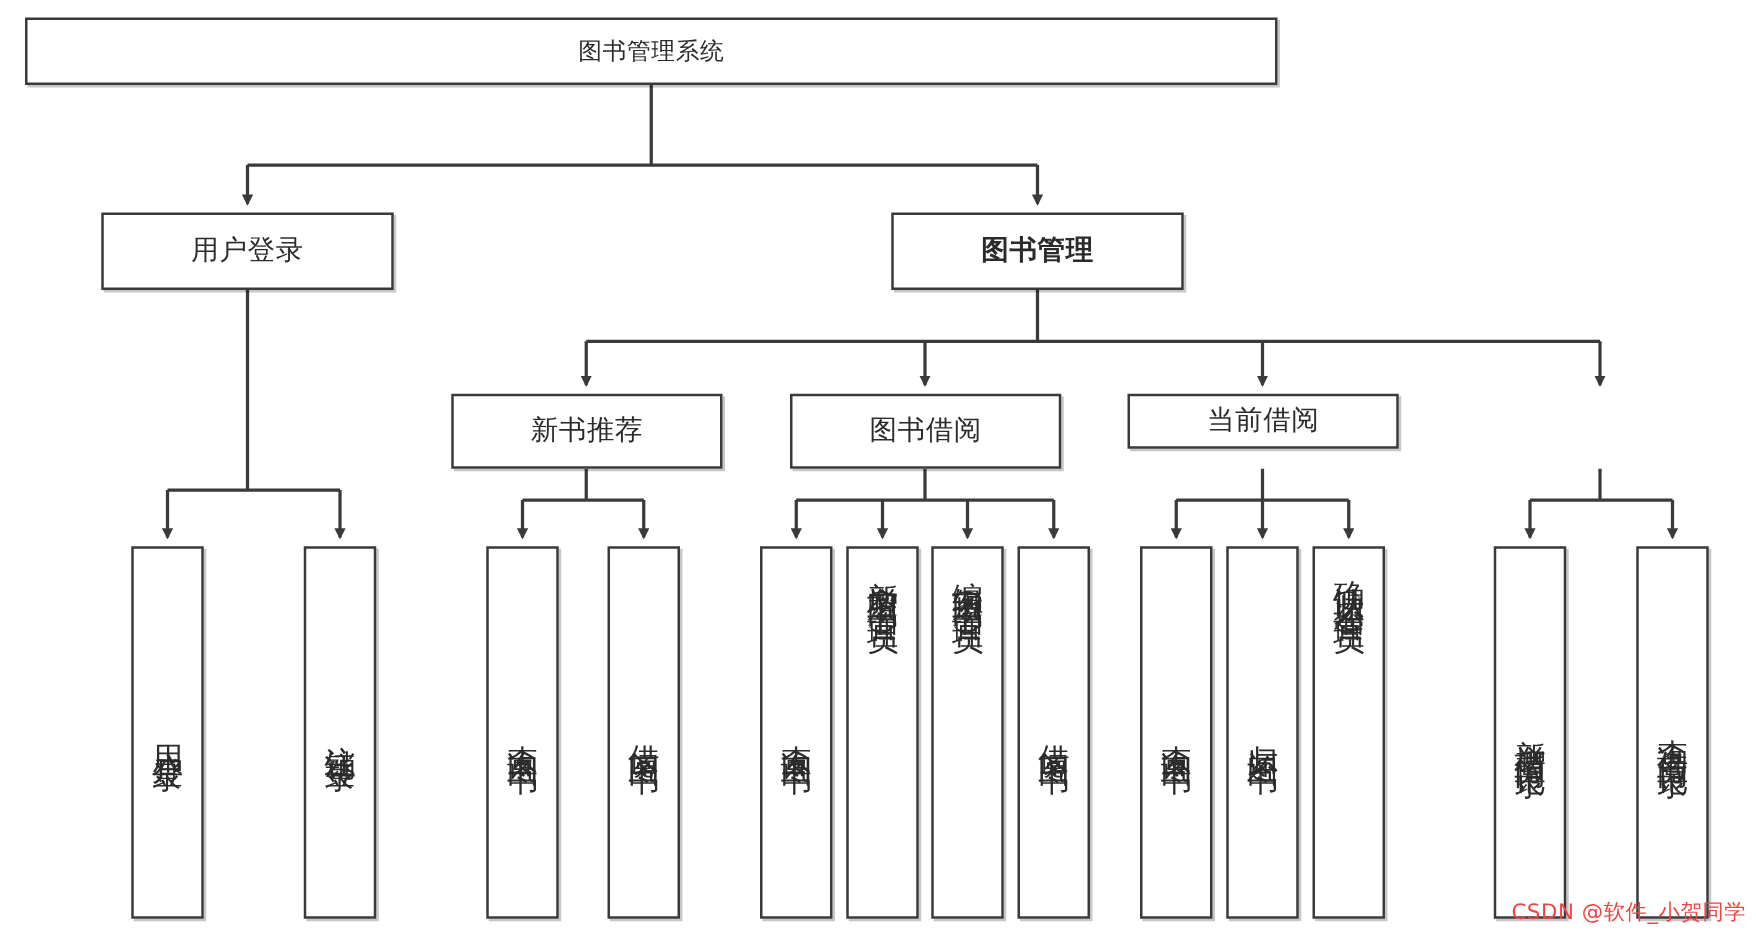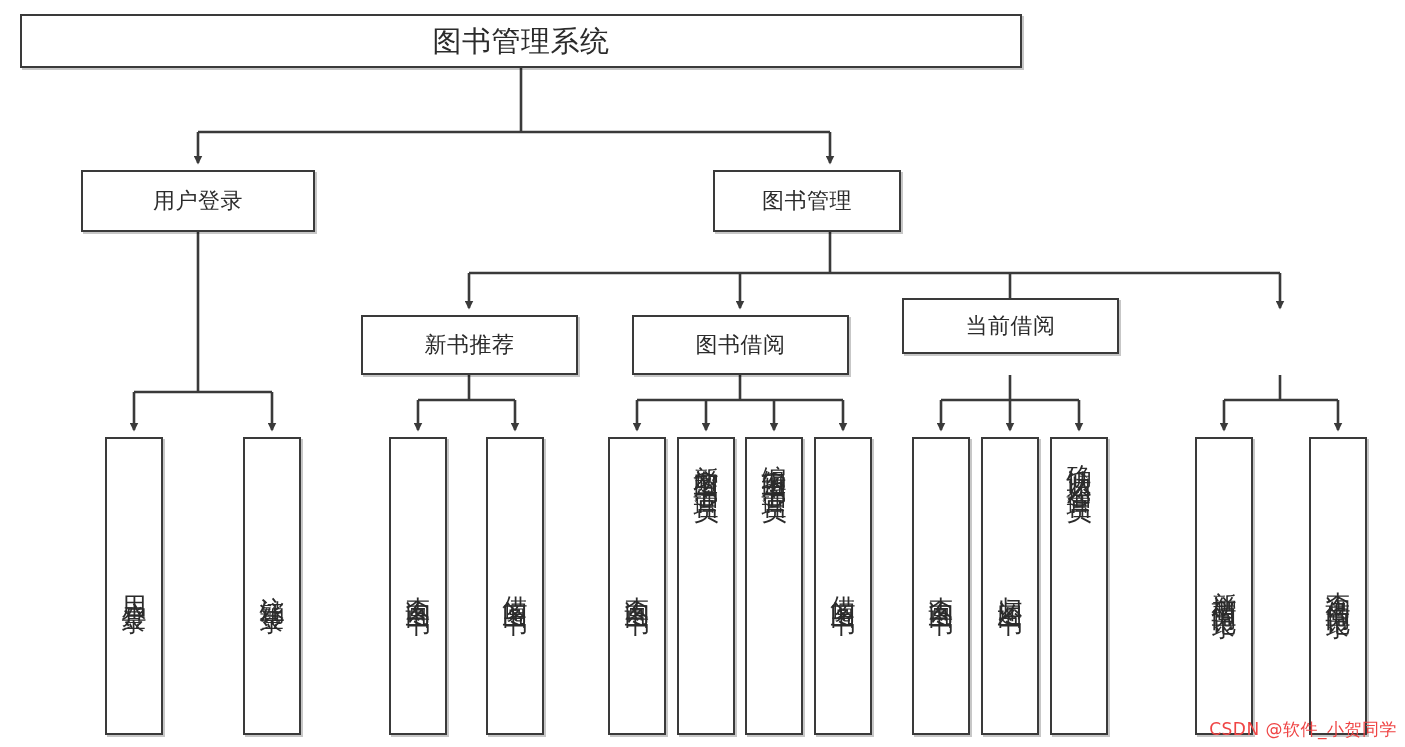--- a/index.html
+++ b/index.html
@@ -41,21 +41,21 @@
     display: block;
     text-align: center;
     line-height: 1.18;
     letter-spacing: 0.5px;
   }
   
   .node.h .label {
     font-size: 22px;
     white-space: nowrap;
   }
-  .node.root .label { font-size: 29px; text-align: right; }
+  .node.root .label { font-size: 19px; text-align: right; }
   
   .node.v {
     align-items: flex-start;
     justify-content: center;
     padding-top: 6px;
   }
   .node.v .label {
     writing-mode: vertical-rl;
     text-orientation: upright;
     font-size: 25px;
@@ -134,31 +134,31 @@
     </g>
   </svg>
 
   <div class="node h root" style="left:20px; top:14px; width:1002px; height:54px;">
     <span class="label">图书管理系统</span>
   </div>
 
   <div class="node h" style="left:81px; top:170px; width:234px; height:62px;">
     <span class="label">用户登录</span>
   </div>
-  <div class="node h" style="left:713px; top:170px; width:188px; height:62px;">
+  <div class="node h" style="left:713px; top:170px; width:234px; height:62px;font-weight:bold;">
     <span class="label">图书管理</span>
   </div>
 
   <div class="node h" style="left:361px; top:315px; width:217px; height:60px;">
     <span class="label">新书推荐</span>
   </div>
   <div class="node h" style="left:632px; top:315px; width:217px; height:60px;">
     <span class="label">图书借阅</span>
   </div>
-  <div class="node h" style="left:902px; top:298px; width:217px; height:56px;">
+  <div class="node h" style="left:902px; top:315px; width:217px; height:44px;">
     <span class="label">当前借阅</span>
   </div>
 
   <div class="node v centered" style="left:105px; top:437px; width:58px; height:298px;">
     <span class="label">用户登录</span>
   </div>
   <div class="node v centered" style="left:243px; top:437px; width:58px; height:298px;">
     <span class="label">注销登录</span>
   </div>
 

